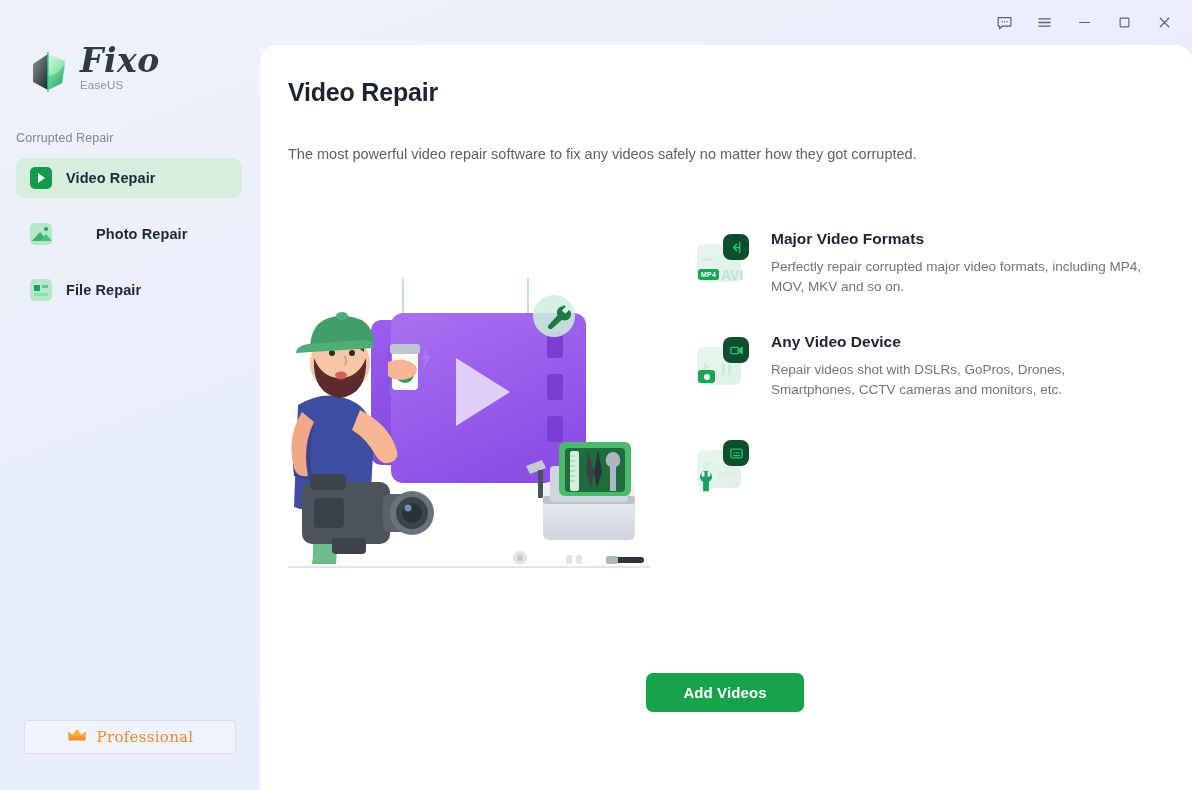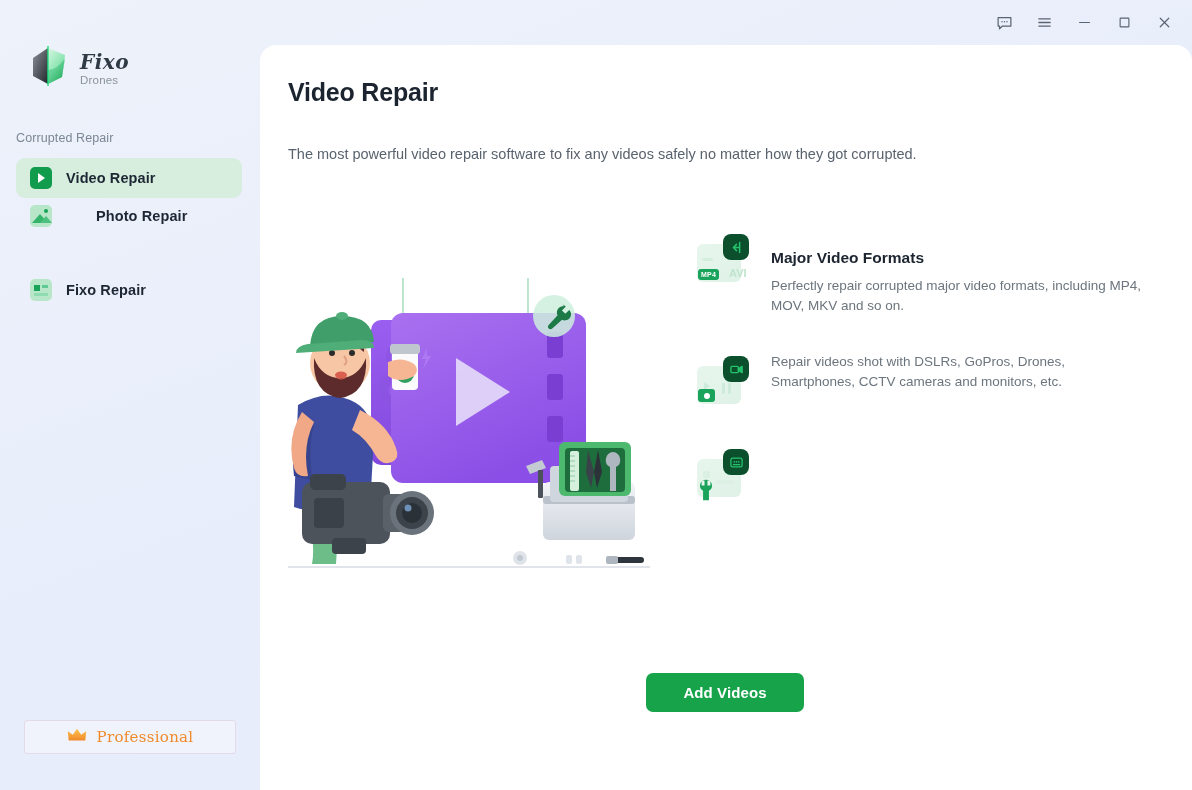--- a/index.html
+++ b/index.html
@@ -27,21 +27,21 @@
     z-index:10;
   }
   #logo-row{
     position:absolute; left:28px; top:44px;
     display:flex; align-items:flex-end; gap:10px;
   }
   #logo-mark{ width:42px; height:44px; position:relative; }
   #brand-block{ padding-bottom:2px; }
   #brand-name{
     font-family:"DejaVu Serif", serif;
-    font-style:italic; font-weight:bold; font-size:20px; color:#2f3a45;
+    font-style:italic; font-weight:bold; font-size:33px; color:#2f3a45;
     letter-spacing:.5px; line-height:1;
   }
   #brand-sub{
     font-size:11.5px; color:#8b949e; letter-spacing:.2px; margin-top:3px; line-height:1;
   }
   #section-label{
     position:absolute; left:16px; top:131px;
     font-size:12.5px; color:#7b8794; letter-spacing:.1px;
   }
   .nav-item{
@@ -109,29 +109,29 @@
   .feat-ico{ width:52px; height:52px; position:relative; flex:none; margin-top:4px; }
   .card-bg{
     position:absolute; left:0; top:10px; width:44px; height:38px;
     background:linear-gradient(135deg,#e7f6ec,#dff2e7); border-radius:6px;
   }
   .badge{
     position:absolute; right:0; top:0; width:26px; height:26px; border-radius:8px;
     background:#0c4f2c; display:flex; align-items:center; justify-content:center;
   }
   .feat-text{ padding-top:0; }
-  .feat-title{ font-size:15.5px; font-weight:bold; color:#1b242f; margin-bottom:9px;margin-top:19px; }
+  .feat-title{ font-size:15.5px; font-weight:bold; color:#1b242f; margin-bottom:9px; }
   .feat-desc{ font-size:13.5px; color:#6c757e; line-height:1.45; max-width:372px; }
 
   .tag-mp4{
     position:absolute; left:1px; top:35px; background:#19a35b; color:#fff;
     font-size:7px; font-weight:bold; border-radius:3px; padding:2px 3px; letter-spacing:.2px;
   }
   .tag-avi{
-    position:absolute; left:32px; top:33px; color:#bfe3cd; font-size:11px; font-weight:bold;
+    position:absolute; left:24px; top:33px; color:#bfe3cd; font-size:14px; font-weight:bold;
   }
   .mini-line{ position:absolute; left:5px; top:24px; width:11px; height:3px; background:#d4eedd; border-radius:2px; }
   .mini-play{ position:absolute; left:7px; top:26px; border-left:6px solid #cdeadb; border-top:4px solid transparent; border-bottom:4px solid transparent;}
   .mini-pause{ position:absolute; left:25px; top:27px; width:10px; height:11px;}
   .mini-pause i{ position:absolute; top:0; width:3px; height:11px; background:#cdeadb; border-radius:1px;}
   .mini-cam{
     position:absolute; left:1px; top:33px; width:17px; height:13px; background:#19a35b; border-radius:3px;
   }
   .mini-cam:after{ content:""; position:absolute; left:5.5px; top:3.5px; width:6px; height:6px; border-radius:50%; background:#fff;}
   .mini-sq{ position:absolute; left:6px; top:22px; width:7px; height:7px; background:#dbf0e3; border-radius:1px;}
@@ -202,47 +202,47 @@
           </linearGradient>
         </defs>
         <path d="M5 14 L20 4 L20 40 L5 32 Z" fill="url(#lgA)"></path>
         <path d="M20 4 L37 11 L34 33 L20 40 Z" fill="url(#lgB)"></path>
         <path d="M20 26 C26 26 31 22 37 15 L34 33 L20 40 Z" fill="#3fbf7c" opacity=".55"></path>
         <line x1="20" y1="2" x2="20" y2="42" stroke="#1fe07e" stroke-width="1.4"></line>
       </svg>
     </div>
     <div id="brand-block">
       <div id="brand-name">Fixo</div>
-      <div id="brand-sub">Drones</div>
+      <div id="brand-sub">EaseUS</div>
     </div>
   </div>
 
   <div id="section-label">Corrupted Repair</div>
 
   <div class="nav-item active" style="top:158px;">
     <span class="nav-ico ico-video"></span>
     <span class="nav-label">Video Repair</span>
   </div>
 
-  <div class="nav-item" style="top:196px;gap:44px;">
+  <div class="nav-item" style="top:214px;gap:44px;">
     <span class="nav-ico ico-photo">
       <i class="mt"></i>
         <i class="mt2"></i>
         <i class="sun"></i>
     </span>
     <span class="nav-label">Photo Repair</span>
   </div>
 
   <div class="nav-item" style="top:270px;">
     <span class="nav-ico ico-file">
       <i class="b1"></i>
         <i class="b2"></i>
         <i class="b3"></i>
     </span>
-    <span class="nav-label">Fixo Repair</span>
+    <span class="nav-label">File Repair</span>
   </div>
 
   <div id="pro-btn">
     <span>
       <svg width="20" height="15" viewBox="0 0 24 18">
         <defs>
             <linearGradient id="crg" x1="0" y1="0" x2="0" y2="1">
           <stop offset="0%" stop-color="#ffc24d"></stop>
               <stop offset="100%" stop-color="#f08a2b"></stop>
             </linearGradient>
@@ -416,20 +416,21 @@
           </span>
         <span class="mini-cam"></span>
         <span class="badge">
           <svg width="15" height="15" viewBox="0 0 24 24" fill="none" stroke="#24c26c" stroke-width="2.2" stroke-linejoin="round">
             <rect x="3" y="7" width="12" height="10" rx="2"></rect>
             <path d="M15 11 l6 -4 v10 l-6 -4 z" fill="#24c26c"></path>
           </svg>
         </span>
       </div>
       <div class="feat-text">
+        <div class="feat-title">Any Video Device</div>
         <div class="feat-desc">Repair videos shot with DSLRs, GoPros, Drones, Smartphones, CCTV cameras and monitors, etc.</div>
       </div>
     </div>
 
     <div class="feature">
       <div class="feat-ico">
         <span class="card-bg"></span>
         <span class="mini-sq"></span>
         <span class="mini-bar"></span>
         <span style="position:absolute;left:0px;top:30px;">

